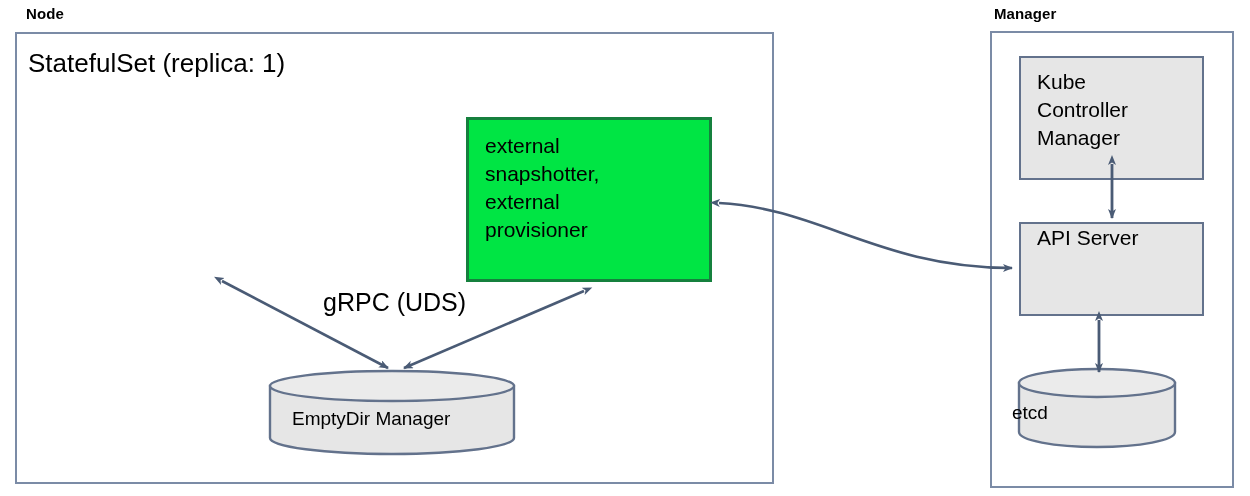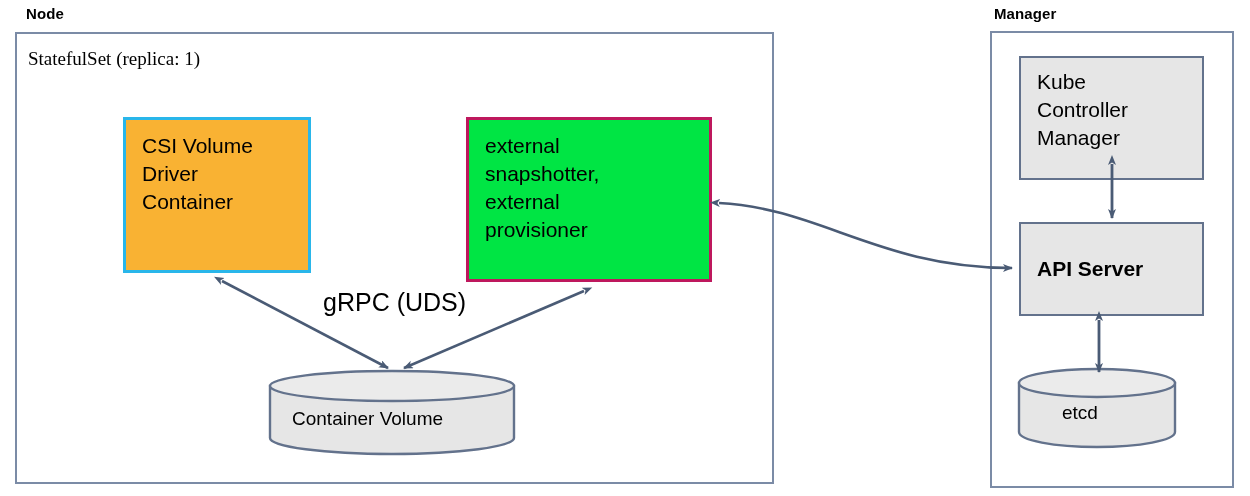--- a/index.html
+++ b/index.html
@@ -27,24 +27,23 @@
     white-space: nowrap;
   }
   .group-box {
     position: absolute;
     border: 2px solid #7b8ba6;
     background: transparent;
     box-sizing: border-box;
   }
   .group-title {
     position: absolute;
-    font-size: 19px;
+    font-size: 26px;
     color: #000000;
     white-space: nowrap;
-    font-family: Liberation Serif, serif;
   }
   .node-box {
     position: absolute;
     box-sizing: border-box;
     display: flex;
     align-items: flex-start;
     justify-content: flex-start;
   }
   .node-box .label {
     font-size: 21px;
@@ -53,32 +52,30 @@
     white-space: pre-line;
     padding: 12px 0 0 16px;
     text-align: left;
   }
   .box-csi {
     background: #f9b233;
     border: 3px solid #29b6ea;
   }
   .box-ext {
     background: #00e544;
-    border: 3px solid #be185d;
+    border: 3px solid #15803d;
   }
   .box-grey {
     background: #e6e6e6;
     border: 2px solid #63728c;
   }
   .box-grey .label {
     padding: 10px 0 0 16px;
   }
   .box-grey.centered {
-    align-items: center;
-    font-weight: bold;
   }
   .box-grey.centered .label {
     padding: 0 0 0 16px;
   }
   .cylinder {
     position: absolute;
   }
   .cylinder svg {
     display: block;
     overflow: visible;
@@ -106,40 +103,35 @@
 </style>
 </head>
 <body>
 
 <div id="canvas">
 
   <div class="group-label" style="left:26px; top:5px;">Node</div>
   <div class="group-box" style="left:15px; top:32px; width:759px; height:452px;"></div>
   <div class="group-title" style="left:28px; top:48px;">StatefulSet (replica: 1)</div>
 
-  <div class="node-box box-csi" style="left:123px; top:117px; width:188px; height:156px;">
-    <div class="label">CSI Volume
-Driver
-Container</div>
-  </div>
 
   <div class="node-box box-ext" style="left:466px; top:117px; width:246px; height:165px;">
     <div class="label">external
 snapshotter,
 external
 provisioner</div>
   </div>
 
   <div class="cylinder" style="left:268px; top:370px;">
     <svg width="248" height="84" viewBox="0 0 248 84">
       <path d="M2,16 L2,68 A122,16 0 0 0 246,68 L246,16 Z" fill="#e6e6e6" stroke="#63728c" stroke-width="2.4"></path>
       <ellipse cx="124" cy="16" rx="122" ry="15" fill="#ebebeb" stroke="#63728c" stroke-width="2.4"></ellipse>
     </svg>
   </div>
-  <div class="cyl-text" style="left:292px; top:408px;">Container Volume</div>
+  <div class="cyl-text" style="left:292px; top:408px;">EmptyDir Manager</div>
 
   <div class="edge-label" style="left:323px; top:288px;">gRPC (UDS)</div>
 
   <div class="group-label" style="left:994px; top:5px;">Manager</div>
   <div class="group-box" style="left:990px; top:31px; width:244px; height:457px;"></div>
 
   <div class="node-box box-grey" style="left:1019px; top:56px; width:185px; height:124px;">
     <div class="label">Kube
 Controller
 Manager</div>
@@ -148,21 +140,21 @@
   <div class="node-box box-grey centered" style="left:1019px; top:222px; width:185px; height:94px;">
     <div class="label">API Server</div>
   </div>
 
   <div class="cylinder" style="left:1017px; top:368px;">
     <svg width="160" height="82" viewBox="0 0 160 82">
       <path d="M2,15 L2,64 A78,15 0 0 0 158,64 L158,15 Z" fill="#e6e6e6" stroke="#63728c" stroke-width="2.4"></path>
       <ellipse cx="80" cy="15" rx="78" ry="14" fill="#ebebeb" stroke="#63728c" stroke-width="2.4"></ellipse>
     </svg>
   </div>
-  <div class="cyl-text" style="left:1062px; top:402px;">etcd</div>
+  <div class="cyl-text" style="left:1012px; top:402px;">etcd</div>
 
   <svg id="edges">
     <defs>
       <marker id="arrowEnd" markerWidth="11" markerHeight="11" refX="9" refY="4" orient="auto" markerUnits="userSpaceOnUse">
         <path d="M0,0 L10,4 L0,8 L2.6,4 Z" fill="#4a5b75"></path>
       </marker>
       <marker id="arrowStart" markerWidth="11" markerHeight="11" refX="1" refY="4" orient="auto-start-reverse" markerUnits="userSpaceOnUse">
         <path d="M0,0 L10,4 L0,8 L2.6,4 Z" fill="#4a5b75"></path>
       </marker>
     </defs>

